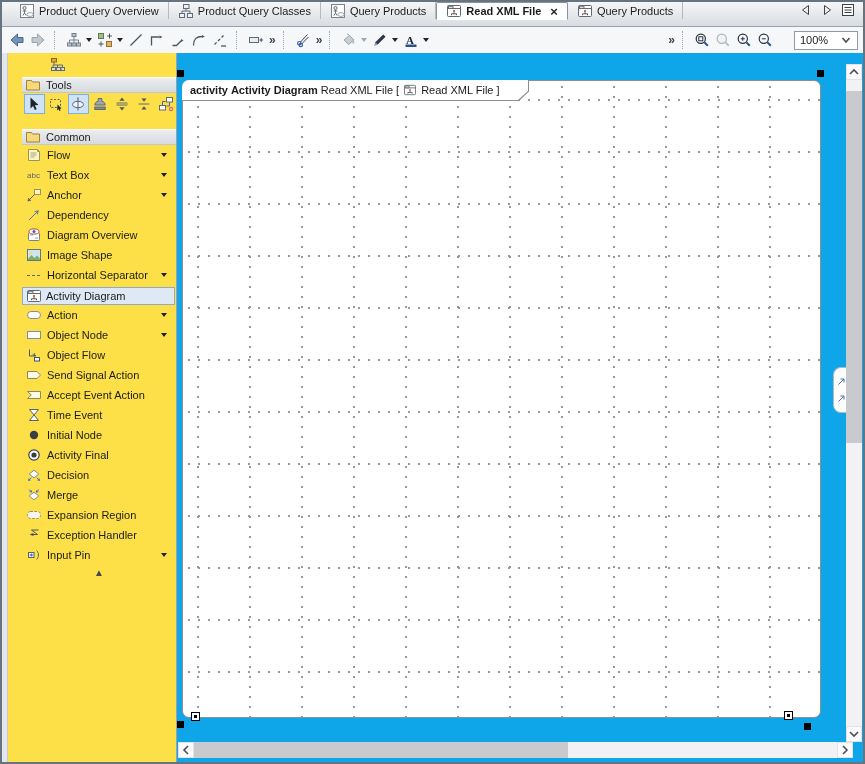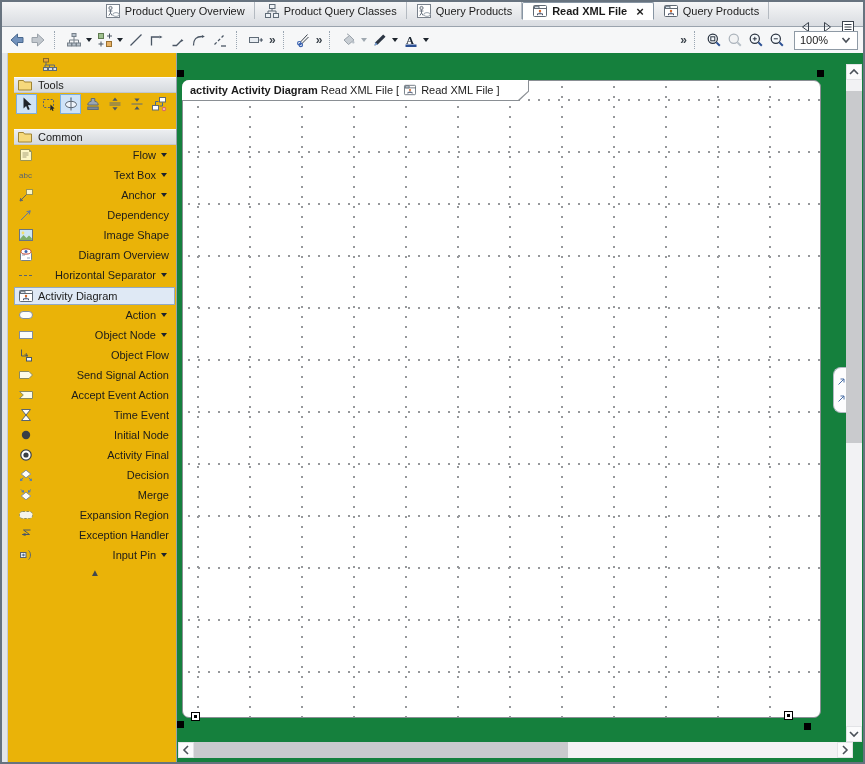--- a/index.html
+++ b/index.html
@@ -1,61 +1,61 @@
 <!DOCTYPE html>
 <html><head>
 <meta charset="utf-8">
 <style>
   html,body{margin:0;padding:0;background:#fff;}
   *{box-sizing:border-box;}
   .window{width:865px;height:764px;border:2px solid #67737f;background:#fff;position:relative;
     font-family:"Liberation Sans",sans-serif;font-size:11px;color:#1b1b1b;overflow:hidden;}
   
-  .tabbar{height:25px;display:flex;align-items:center;background:linear-gradient(#f5f6f7,#d9dce1);
-    border-bottom:1px solid #9aa3ad;padding-left:0;flex-direction:column;}
+  .tabbar{height:25px;display:flex;align-items:flex-start;background:linear-gradient(#f5f6f7,#d9dce1);
+    border-bottom:1px solid #9aa3ad;padding-left:8px;}
   .tabs{display:flex;align-items:stretch;}
   .tab{display:flex;align-items:center;gap:4px;padding:0 9px;border-right:1px solid #b4bac1;white-space:nowrap;}
   .tab.active{background:#fff;border:1px solid #8795a3;border-bottom:1px solid #fff;margin-bottom:-1px;
     font-weight:bold;border-radius:2px 2px 0 0;}
   .tab .close{font-weight:bold;font-size:13px;line-height:1;margin-left:5px;color:#222;}
   .tab-nav{margin-left:auto;display:flex;align-items:center;gap:5px;padding:0 7px;}
   .tab-nav .nbtn{width:16px;height:16px;display:flex;align-items:center;justify-content:center;}
   
   .toolbar{height:26px;display:flex;align-items:center;background:#f6f7f8;padding:0 5px;gap:1px;}
   .tbtn{height:22px;min-width:20px;display:flex;align-items:center;justify-content:center;padding:0 1px;}
   .tsep{width:5px;height:18px;border-left:1px dotted #9aa6b2;margin:0 4px 0 5px;}
   .caret{width:0;height:0;border-left:3px solid transparent;border-right:3px solid transparent;
     border-top:4px solid #1d242c;margin:0 2px 0 1px;}
   .caret.dis{border-top-color:#9fa8b0;}
   .chev{color:#3c444c;font-size:12px;font-weight:bold;letter-spacing:-1px;padding:0 2px;}
   .tspacer{flex:1;}
   .zoom-combo{width:64px;height:19px;border:1px solid #8f9aa5;background:#fff;display:flex;align-items:center;
-    padding:0 3px 0 5px;margin-left:6px;}
+    padding:0 3px 0 5px;margin-left:18px;}
   .zoom-combo .val{flex:1;}
   
   .bodyrow{display:flex;height:709px;}
-  .palette{width:175px;min-width:175px;background:#eab308;border-right:1px solid #98a1ab;position:relative;
-    padding-left:12px;overflow:hidden;text-align:right;}
+  .palette{width:175px;min-width:175px;background:#fde047;border-right:1px solid #98a1ab;position:relative;
+    padding-left:20px;overflow:hidden;}
   .palette::before{content:"";position:absolute;left:0;top:0;bottom:0;width:5px;background:#e3e6ea;
     border-right:1px solid #c6cbd1;}
   .palette-top{height:24px;display:flex;align-items:center;padding-left:28px;}
   .phead{height:16px;display:flex;align-items:center;gap:5px;background:linear-gradient(#eceef1,#d6dade);
     border-top:1px solid #fafbfc;border-bottom:1px solid #c2c7cd;padding:0 3px;}
   .ptools{height:22px;display:flex;align-items:center;gap:1px;padding:1px 0 1px 2px;}
   .ptool{width:21px;height:20px;display:flex;align-items:center;justify-content:center;border:1px solid transparent;}
   .ptool.sel{background:#cfe3f7;border-color:#7dafe0;}
   .pitem{height:20px;display:flex;align-items:center;gap:5px;padding:0 7px 0 4px;}
   .pitem .lbl{flex:1;white-space:nowrap;overflow:hidden;}
   .pdiag{height:18px;display:flex;align-items:center;gap:4px;background:#dfe9f5;border:1px solid #92aac4;
     margin:2px 1px 0 0;padding:0 3px;}
   .mt3{margin-top:14px;}
   .pscroll{height:14px;display:flex;align-items:center;justify-content:center;color:#43484e;font-size:10px;}
   .ic{display:inline-flex;align-items:center;justify-content:center;line-height:0;}
   
-  .canvas{flex:1;position:relative;background:#15803d;overflow:hidden;}
+  .canvas{flex:1;position:relative;background:#0ea5e9;overflow:hidden;}
   .frame{position:absolute;left:5px;top:27px;width:639px;height:638px;border:1px solid #8a8f94;
     border-radius:7px;background:#fff;}
   .frame-grid{position:absolute;inset:0;border-radius:6px;
     background-image:
       radial-gradient(circle,#96989b 0.8px,transparent 1.2px),
       radial-gradient(circle,#96989b 0.8px,transparent 1.2px);
     background-size:10px 52px,52px 10px;
     background-position:1px 45px,41px 1px;}
   .frame-hdr-border{position:absolute;top:-1px;left:-1px;width:347px;height:21px;background:#8a8f94;
     clip-path:polygon(0 0,100% 0,100% 55%,calc(100% - 10px) 100%,0 100%);border-top-left-radius:7px;}
@@ -477,38 +477,38 @@
               <svg width="16" height="16" viewBox="0 0 16 16" xmlns="http://www.w3.org/2000/svg">
                 <path d="M3 13L12.2 3.8" stroke="#5b76a8"></path>
                 <path d="M12.2 3.8l-3.6.9M12.2 3.8l-.9 3.6" stroke="#5b76a8" fill="none"></path>
               </svg>
             </span>
             <span class="lbl">Dependency</span>
           </div>
           <div class="pitem">
             <span class="ic">
               <svg width="16" height="16" viewBox="0 0 16 16" xmlns="http://www.w3.org/2000/svg">
-                <rect x="1.5" y="2.5" width="13" height="11" fill="#cfe6f2" stroke="#6a7480"></rect>
-                <path d="M2 12l3.5-4 3 3 2.5-2.5 2.8 2.8V13H2z" fill="#7fae6a"></path>
-                <circle cx="5" cy="6" r="1.4" fill="#f3df6e"></circle>
-              </svg>
-            </span>
-            <span class="lbl">Image Shape</span>
-          </div>
-          <div class="pitem">
-            <span class="ic">
-              <svg width="16" height="16" viewBox="0 0 16 16" xmlns="http://www.w3.org/2000/svg">
                 <rect x="2.5" y="5.5" width="11" height="8" rx="1" fill="#fff" stroke="#76808a"></rect>
                 <rect x="4" y="7" width="3" height="2" fill="#c6d0da"></rect>
                 <rect x="9" y="10" width="3" height="2" fill="#c6d0da"></rect>
                 <ellipse cx="8" cy="4.5" rx="5" ry="2.6" fill="#fff" stroke="#c04a3a"></ellipse>
                 <circle cx="8" cy="4.5" r="1.5" fill="#3a62b0"></circle>
               </svg>
             </span>
             <span class="lbl">Diagram Overview</span>
+          </div>
+          <div class="pitem">
+            <span class="ic">
+              <svg width="16" height="16" viewBox="0 0 16 16" xmlns="http://www.w3.org/2000/svg">
+                <rect x="1.5" y="2.5" width="13" height="11" fill="#cfe6f2" stroke="#6a7480"></rect>
+                <path d="M2 12l3.5-4 3 3 2.5-2.5 2.8 2.8V13H2z" fill="#7fae6a"></path>
+                <circle cx="5" cy="6" r="1.4" fill="#f3df6e"></circle>
+              </svg>
+            </span>
+            <span class="lbl">Image Shape</span>
           </div>
           <div class="pitem">
             <span class="ic">
               <svg width="16" height="16" viewBox="0 0 16 16" xmlns="http://www.w3.org/2000/svg">
                 <path d="M1 8.5h14" stroke="#5a6470" stroke-dasharray="3 2"></path>
               </svg>
             </span>
             <span class="lbl">Horizontal Separator</span>
             <span class="caret" style="margin-left: auto;"></span>
           </div>

